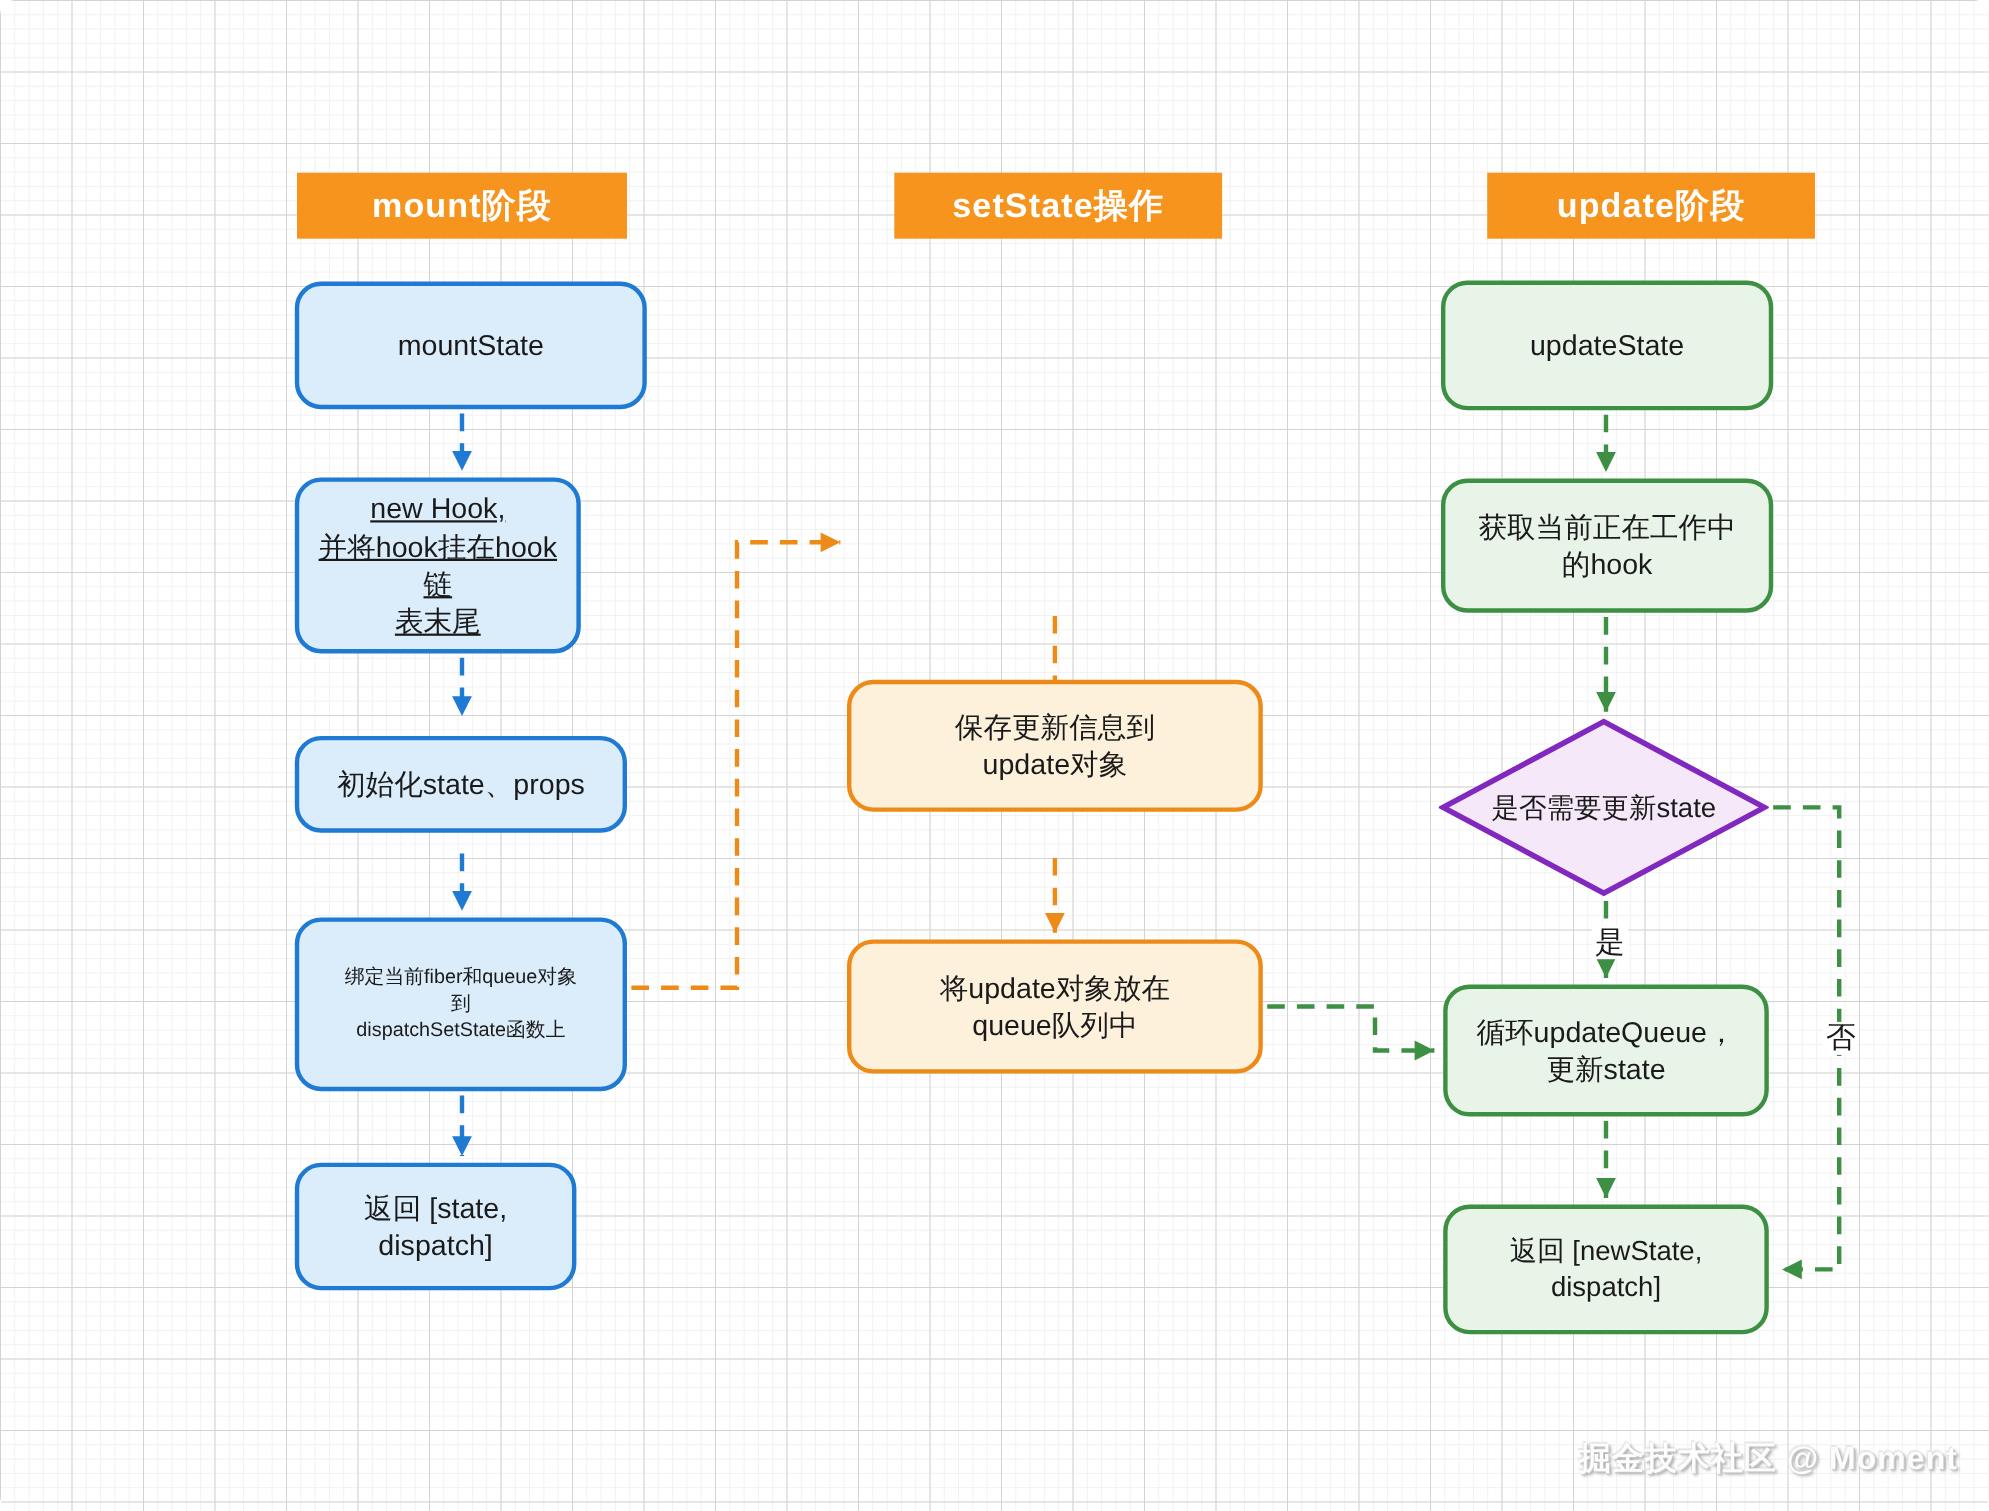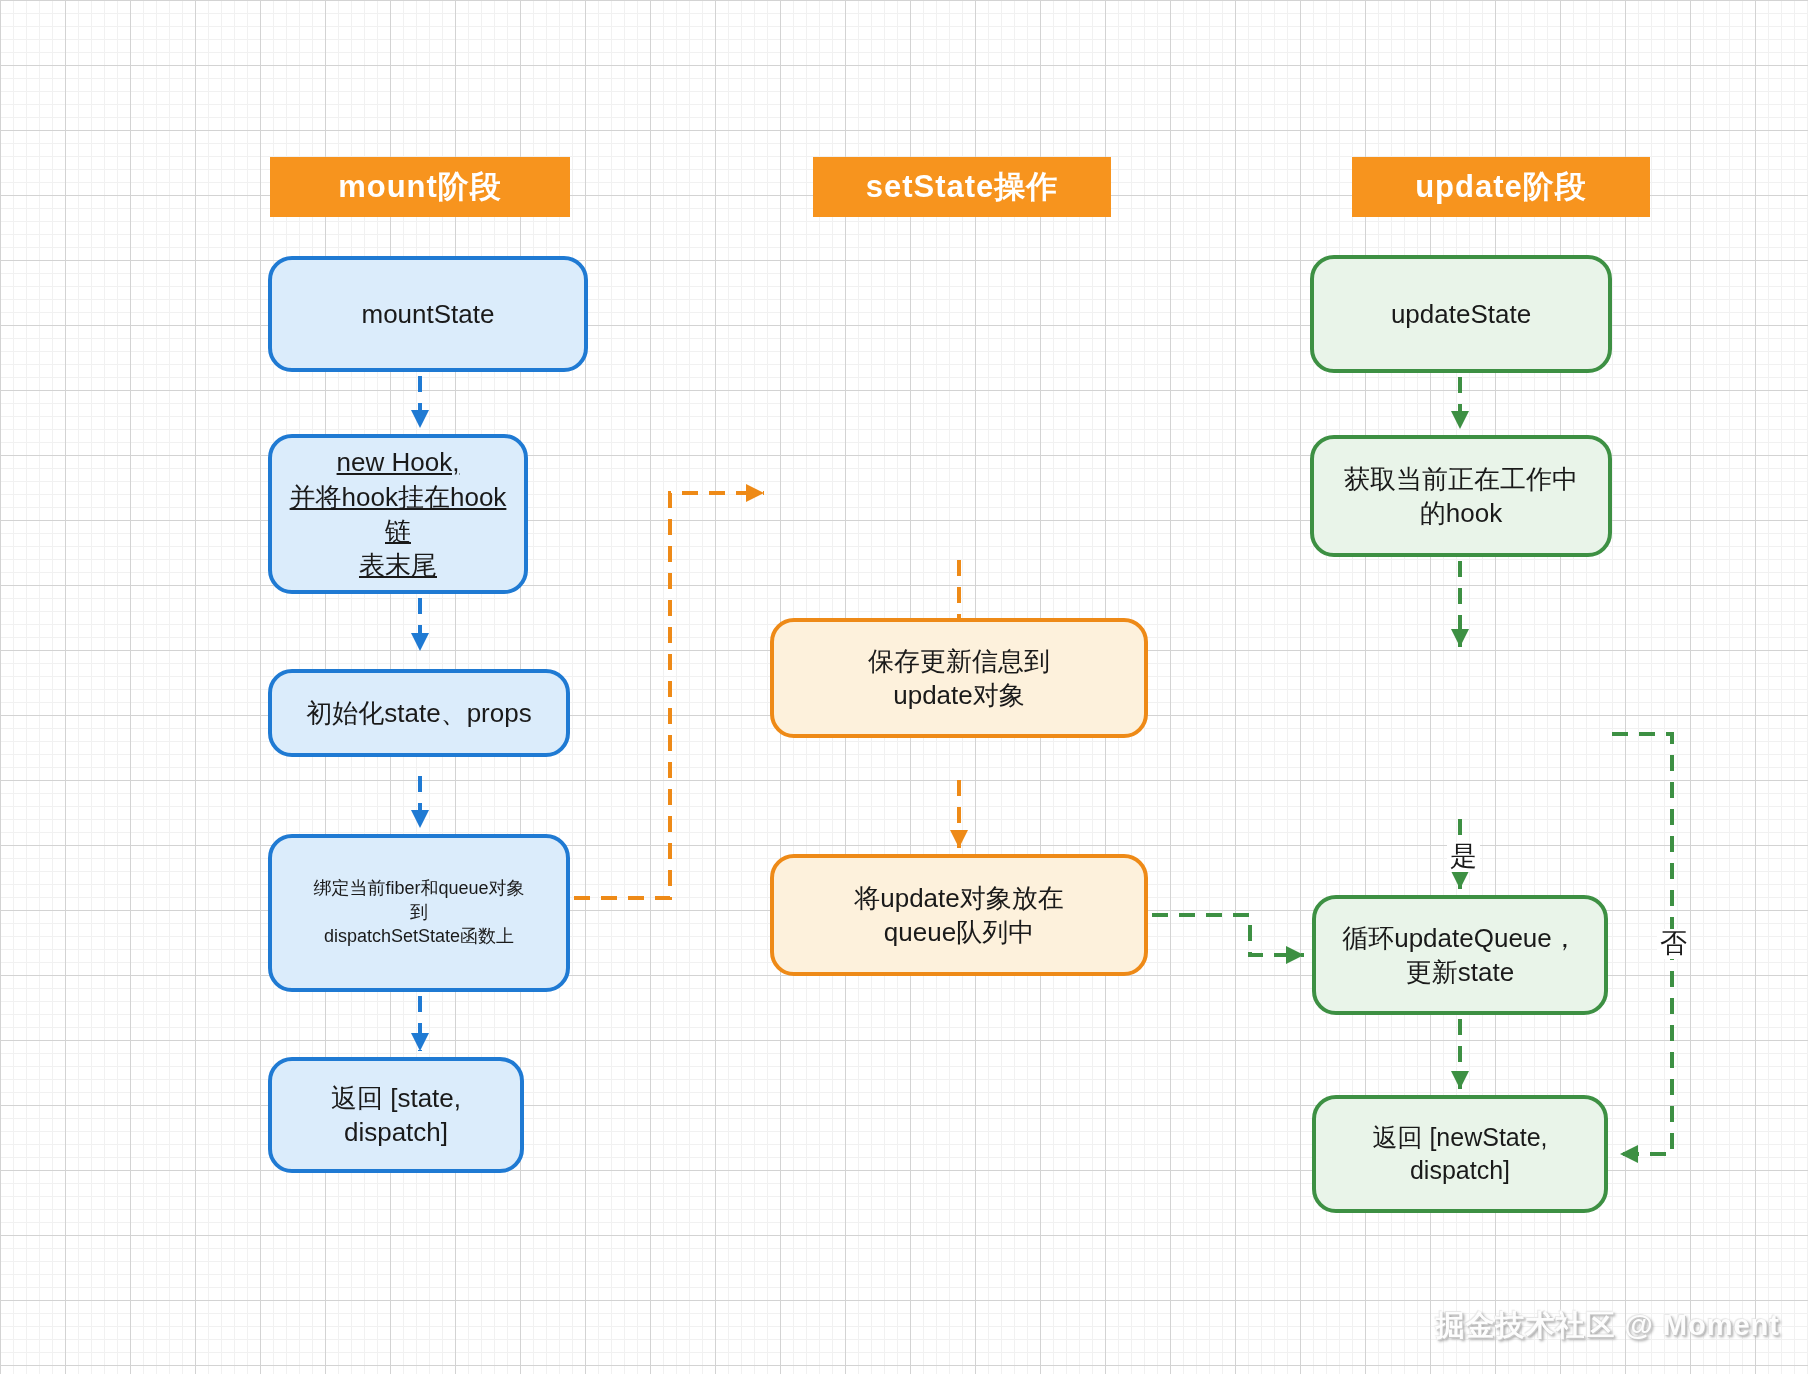--- a/index.html
+++ b/index.html
@@ -10,20 +10,21 @@
   }
   .canvas{
     position:relative;width:1808px;height:1374px;
     background-color:#ffffff;
     background-image:
       linear-gradient(#d3d3d3 1px, transparent 1px),
       linear-gradient(90deg, #d3d3d3 1px, transparent 1px),
       linear-gradient(#f1f1f1 1px, transparent 1px),
       linear-gradient(90deg, #f1f1f1 1px, transparent 1px);
     background-size:65px 65px,65px 65px,13px 13px,13px 13px;
+    border-radius:14px;
   }
   svg.edge-layer{position:absolute;left:0;top:0;width:1808px;height:1374px;pointer-events:none;}
 
   .hdr{
     position:absolute;display:flex;align-items:center;justify-content:center;
     background:#F7941E;color:#ffffff;font-weight:bold;font-size:31px;
     letter-spacing:1px;
   }
   .h-mount{left:270px;top:157px;width:300px;height:60px;}
   .h-set{left:813px;top:157px;width:298px;height:60px;}
@@ -134,20 +135,26 @@
 
   <div class="node orange n-s2">保存更新信息到
 update对象</div>
   <div class="node orange n-s3">将update对象放在
 queue队列中</div>
 
   <div class="node green n-u1">updateState</div>
   <div class="node green n-u2">获取当前正在工作中
 的hook</div>
 
+  <div class="diamond-wrap">
+    <svg width="300" height="162" viewBox="0 0 300 162">
+      <polygon points="150,3 296,81 150,159 4,81" fill="#F5E8F9" stroke="#8128BF" stroke-width="5" stroke-linejoin="miter"></polygon>
+    </svg>
+    <div class="dlabel">是否需要更新state</div>
+  </div>
 
   <div class="node green n-u3">循环updateQueue，
 更新state</div>
   <div class="node green n-u4">返回 [newState, dispatch]</div>
 
   <div class="edge-lbl lbl-yes">是</div>
   <div class="edge-lbl lbl-no">否</div>
 
   <div class="watermark">掘金技术社区 @ Moment</div>
 

